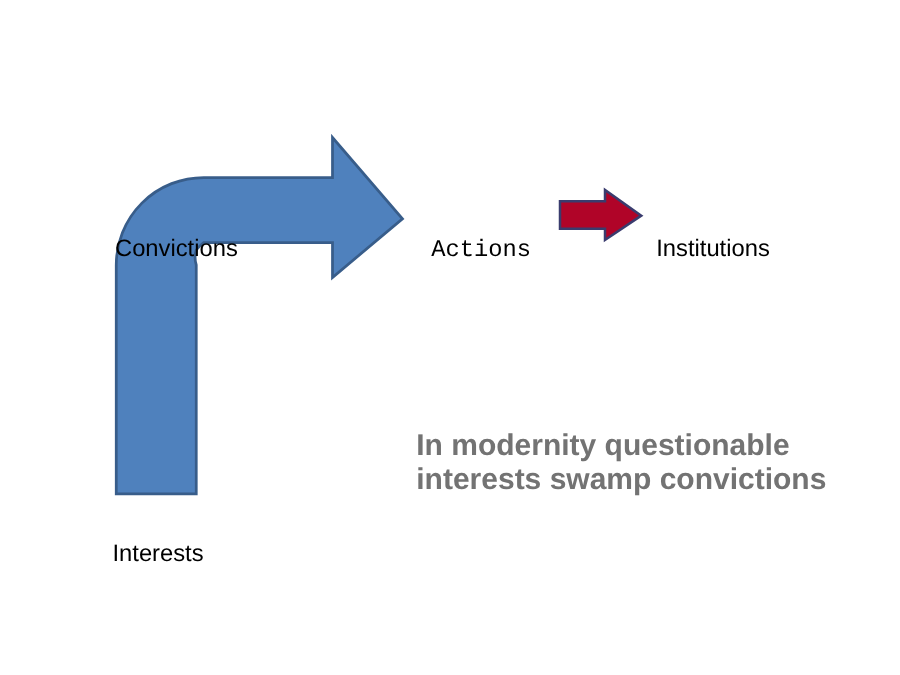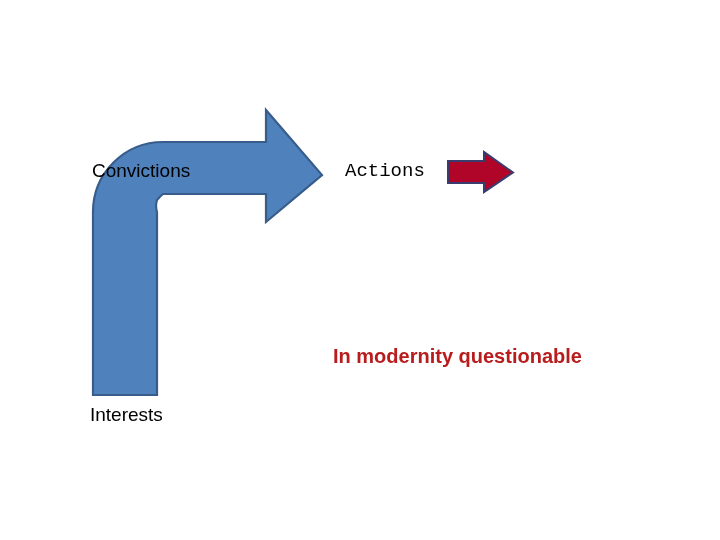--- a/index.html
+++ b/index.html
@@ -25,20 +25,21 @@
     height: 540px;
   }
   .label {
     position: absolute;
     font-family: "Liberation Sans", sans-serif;
     font-size: 19px;
     font-weight: 400;
     color: #000000;
     white-space: nowrap;
     letter-spacing: 0px;
+    margin-top: 29px;
   }
   .label-convictions {
     left: 92px;
     top: 160px;
   }
   .label-actions {
     left: 345px;
     top: 160px;
     font-family: Liberation Mono, monospace;
   }
@@ -49,23 +50,23 @@
   .label-interests {
     left: 90px;
     top: 404px;
   }
   .caption {
     position: absolute;
     left: 333px;
     top: 343px;
     width: 350px;
     font-family: "Liberation Sans", sans-serif;
-    font-size: 20px;
+    font-size: 24px;
     font-weight: bold;
-    color: #b91c1c;
+    color: #737373;
     line-height: 27px;
     white-space: nowrap;
   }
   .caption-line {
     display: block;
   }
 </style>
 </head>
 <body>
 
@@ -99,20 +100,22 @@
                L 448 183
                Z" fill="#B00428" stroke="#3A3C6E" stroke-width="2" stroke-linejoin="miter"></path>
     </g>
 
   </svg>
 
   <div class="label label-convictions">Convictions</div>
 
   <div class="label label-actions">Actions</div>
 
+  <div class="label label-institutions">Institutions</div>
 
   <div class="label label-interests">Interests</div>
 
   <div class="caption">
     <span class="caption-line">In modernity questionable</span>
+    <span class="caption-line">interests swamp convictions</span>
   </div>
 
 </div>
 
 </body></html>

